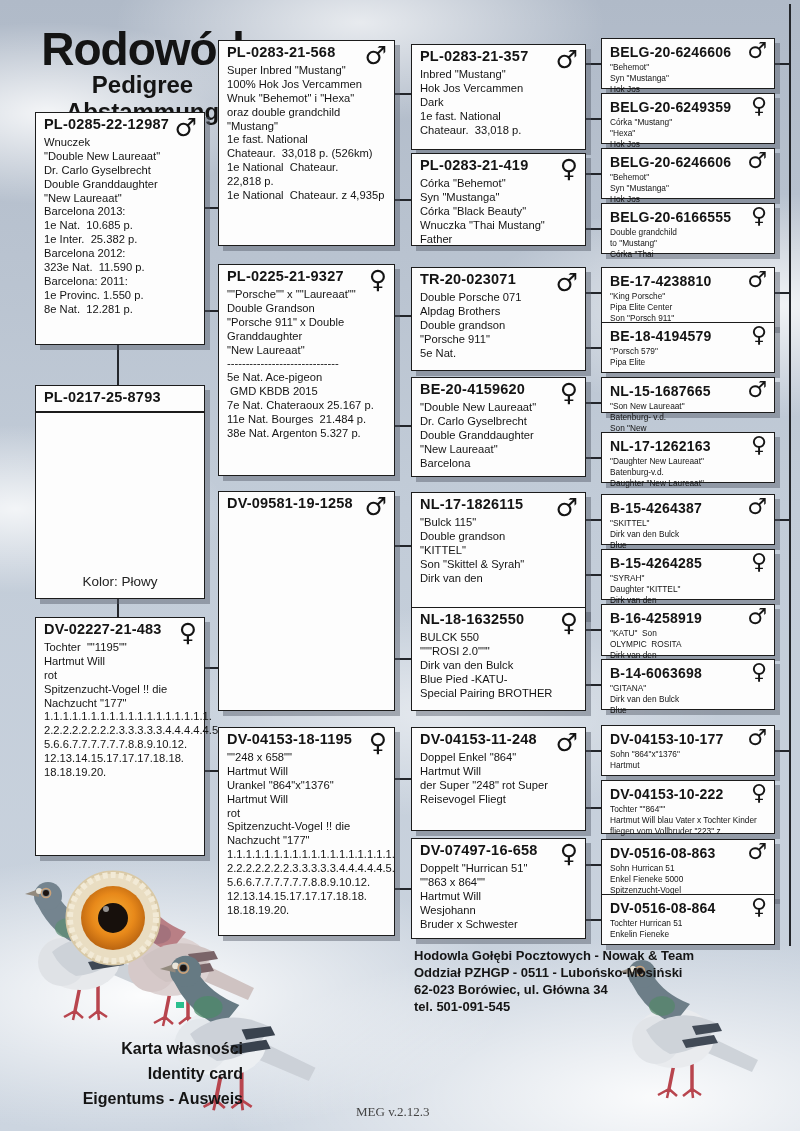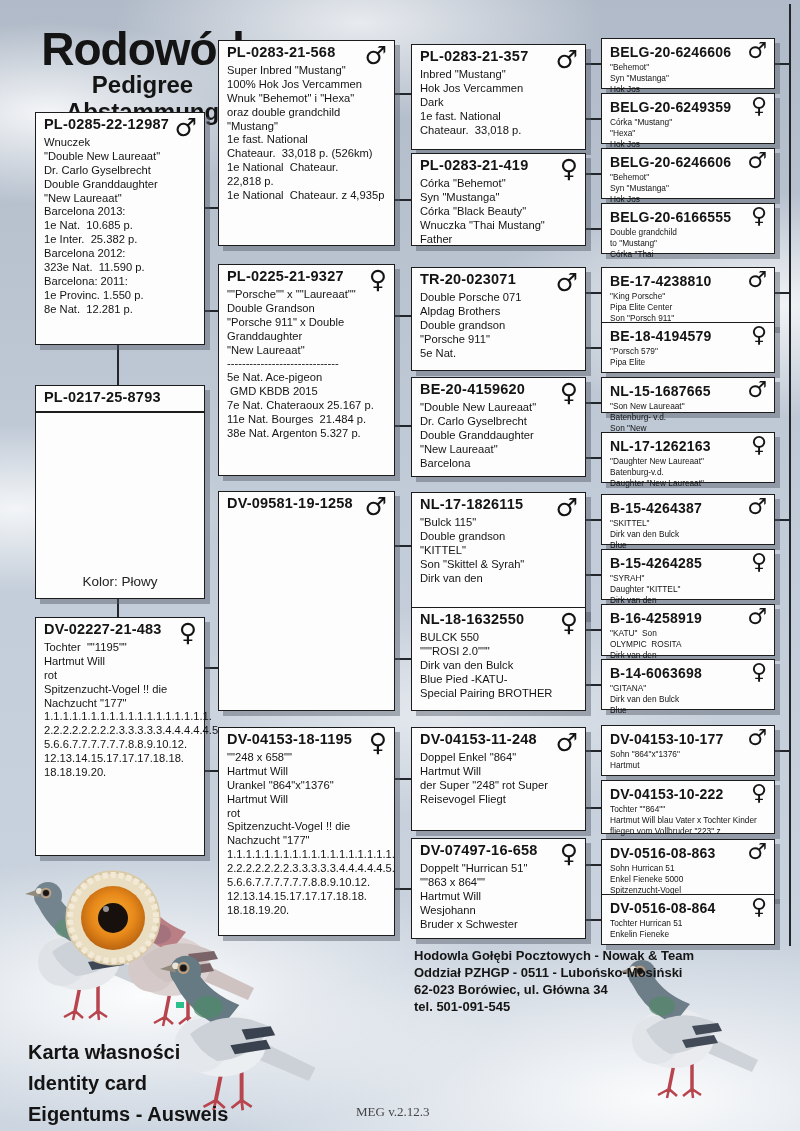--- a/index.html
+++ b/index.html
@@ -28,22 +28,22 @@
   .ftr{position:absolute;bottom:9px;left:0;width:100%;text-align:center;font-size:13.5px;color:#222;}
   .sm .hd{padding-top:4px;}
   .sm .id{font-size:14px;}
   .sm .sex{font-size:22px;top:1px;}
   .sm .bd{font-size:8.3px;line-height:1.35;padding-top:1px;}
   .hline,.vline{position:absolute;background:#23262b;z-index:1;}
   .hline{height:2px;}
   .vline{width:2px;}
   .contact{position:absolute;left:414px;top:947px;width:380px;font-weight:bold;
            font-size:13px;line-height:1.32;white-space:pre-wrap;z-index:3;}
-  .identity{position:absolute;left:28px;top:1037px;width:215px;text-align:left;
-            font-weight:bold;font-size:20px;line-height:1.55;white-space:pre-wrap;z-index:3;}
+  .identity{position:absolute;left:28px;top:1037px;width:215px;text-align:right;
+            font-weight:bold;font-size:16px;line-height:1.55;white-space:pre-wrap;z-index:3;}
   .version{position:absolute;left:356px;top:1104px;font-size:13px;color:#444;z-index:3;font-family:Liberation Serif, serif;}
   .birds{position:absolute;left:0;top:860px;width:800px;height:271px;z-index:1;}
 </style>
 </head>
 <body>
 
 <div class="page">
 
   <div class="title">
     <div class="t1">Rodowód</div>

